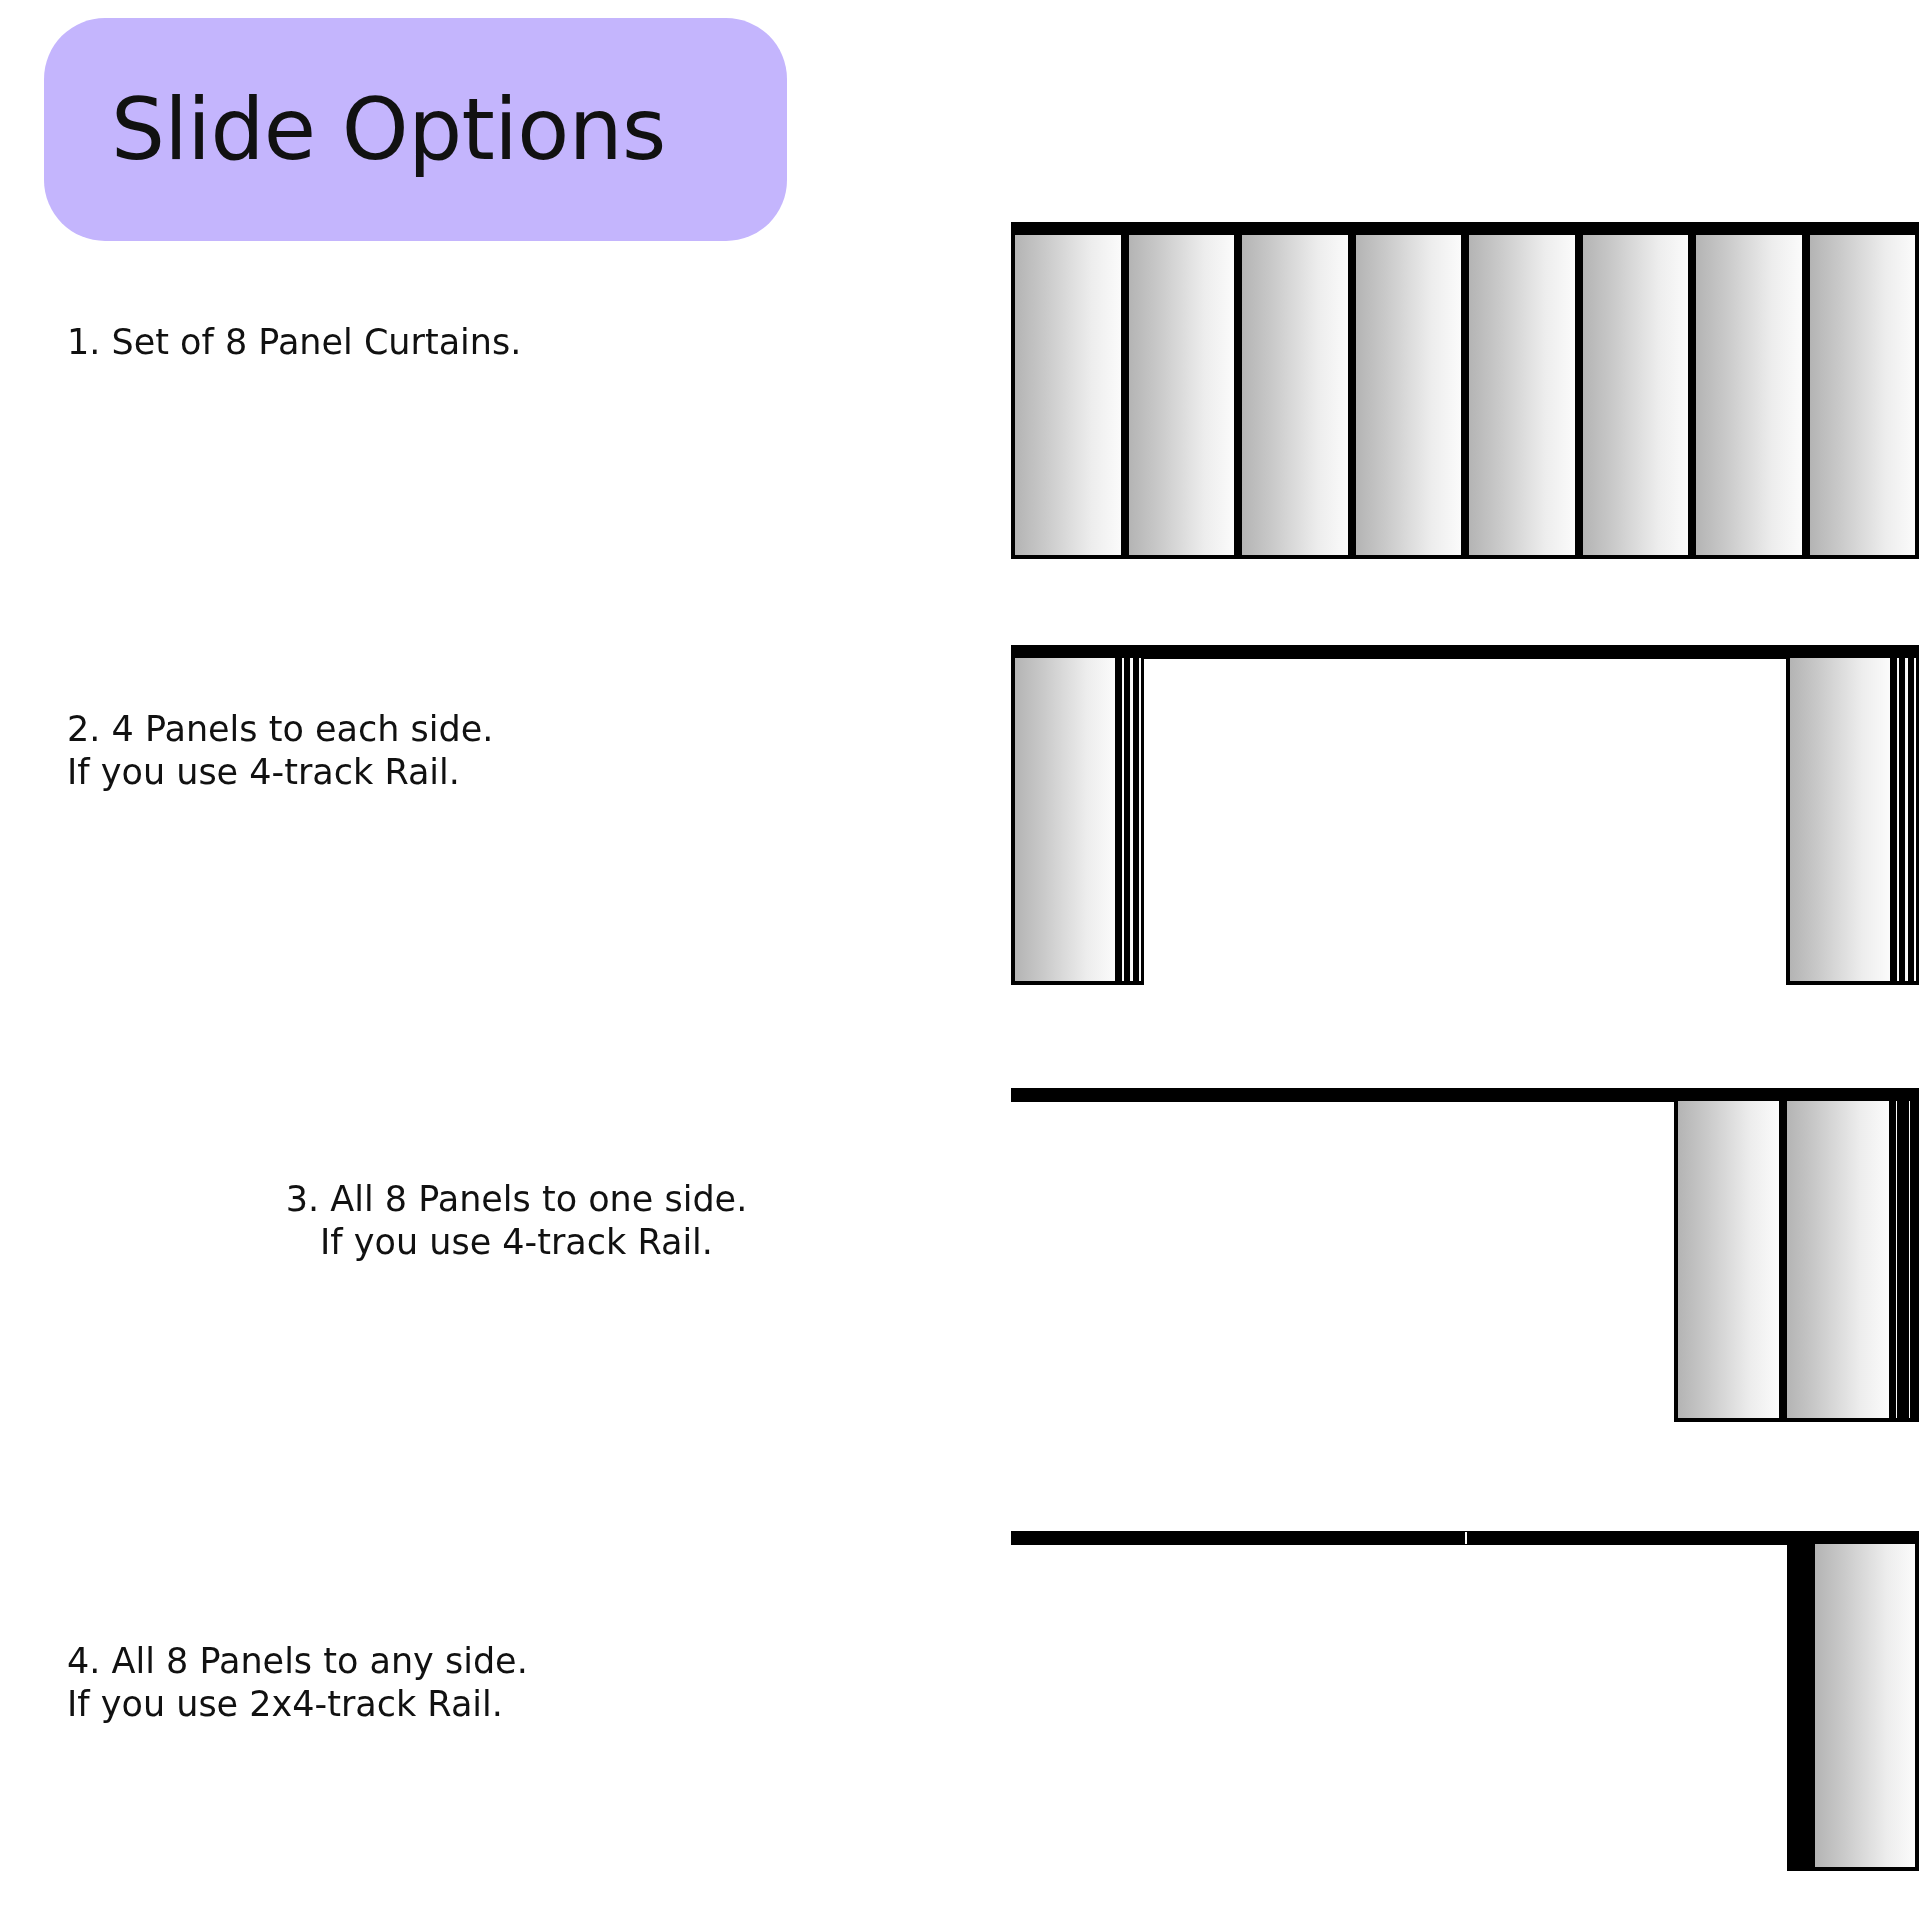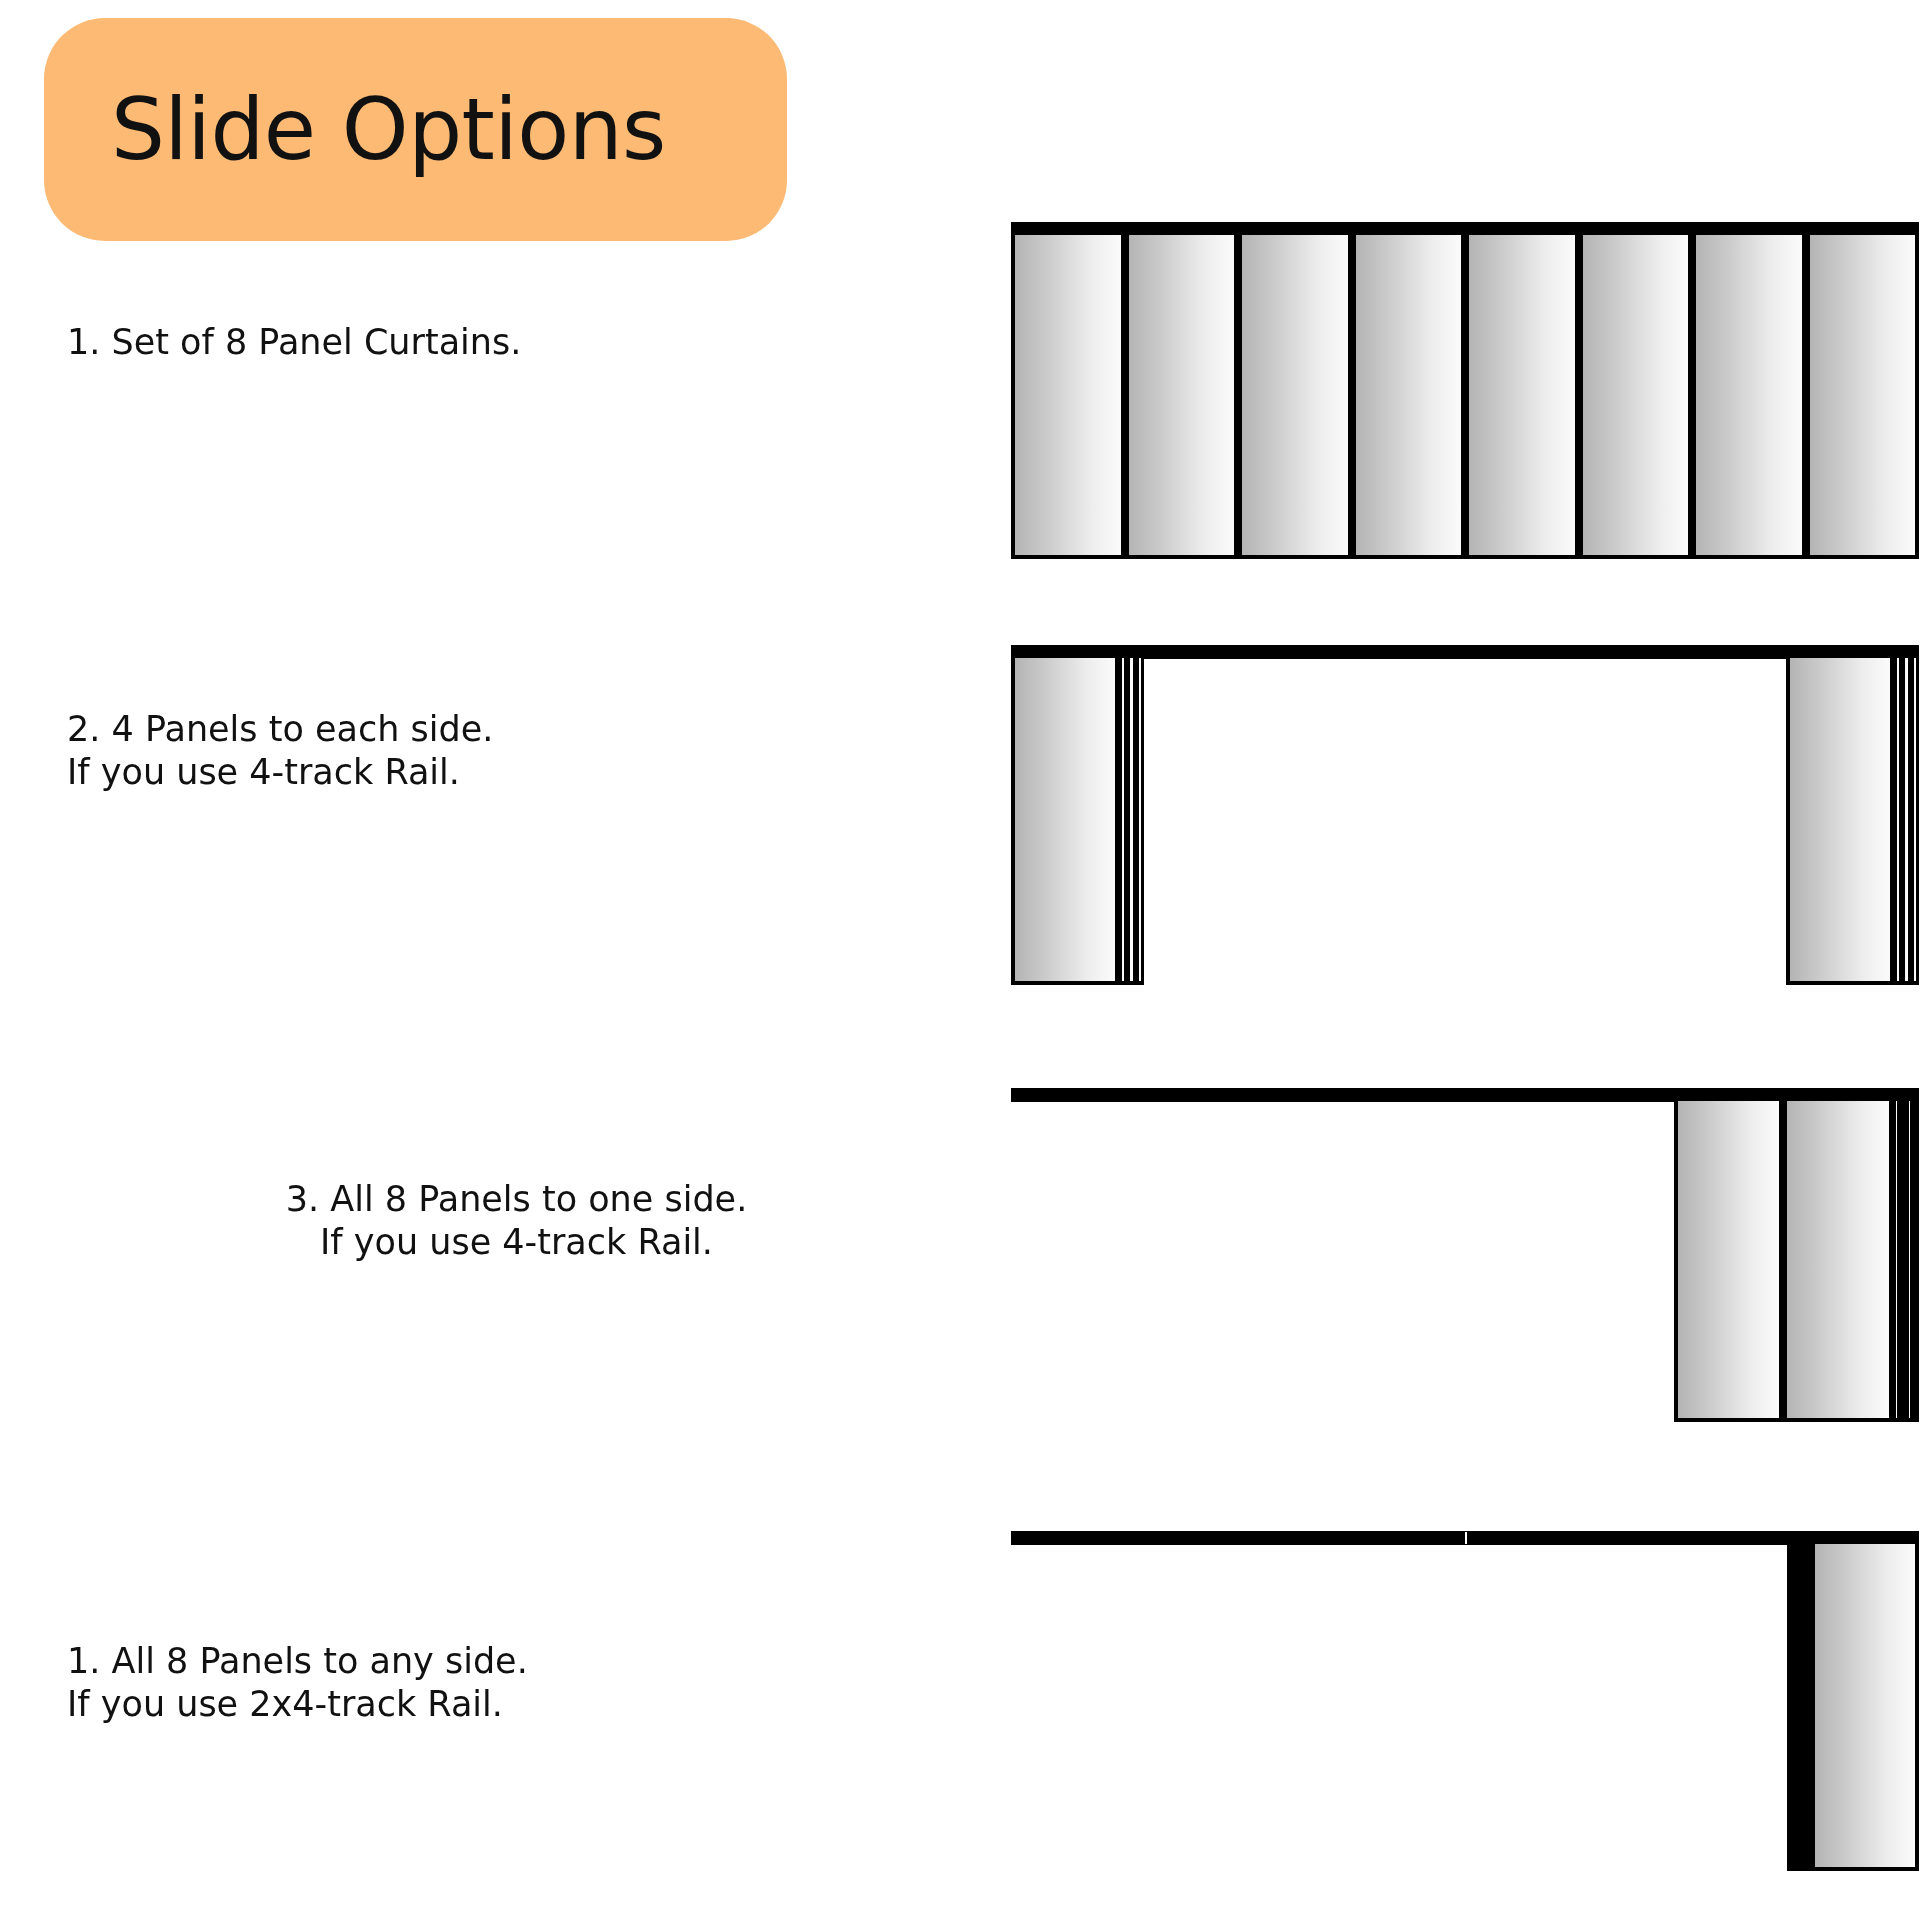--- a/index.html
+++ b/index.html
@@ -16,21 +16,21 @@
     -webkit-font-smoothing: antialiased;
   }
 
   
   #title-badge {
     position: absolute;
     left: 44px;
     top: 18px;
     width: 743px;
     height: 223px;
-    background: #fdba74;
+    background: #c4b5fd;
     border-radius: 61px;
     display: flex;
     align-items: center;
     justify-content: flex-start;
   }
   #title-badge .badge-text {
     font-size: 85px;
     line-height: 1;
     color: #111111;
     font-weight: 400;
@@ -188,21 +188,21 @@
       <div class="panel" style="width:110px;"></div>
       <div class="panel sliver" style="width:6.4px;"></div>
       <div class="panel sliver" style="width:6.4px;"></div>
       <div class="panel sliver" style="width:6.4px;"></div>
       <div class="panel sliver" style="width:6.4px;"></div>
     </div>
   </div>
 </div>
 
 <div class="option-text" id="option-text-4">
-  <span class="line">1. All 8 Panels to any side.</span>
+  <span class="line">4. All 8 Panels to any side.</span>
   <span class="line">If you use 2x4-track Rail.</span>
 </div>
 
 <div class="diagram" id="diagram-4">
   <div class="rail split"></div>
   <div class="panel-row right">
     <div class="panel-stack">
       <div class="panel sliver" style="width:5.8px;"></div>
       <div class="panel sliver" style="width:5.8px;"></div>
       <div class="panel sliver" style="width:5.8px;"></div>

